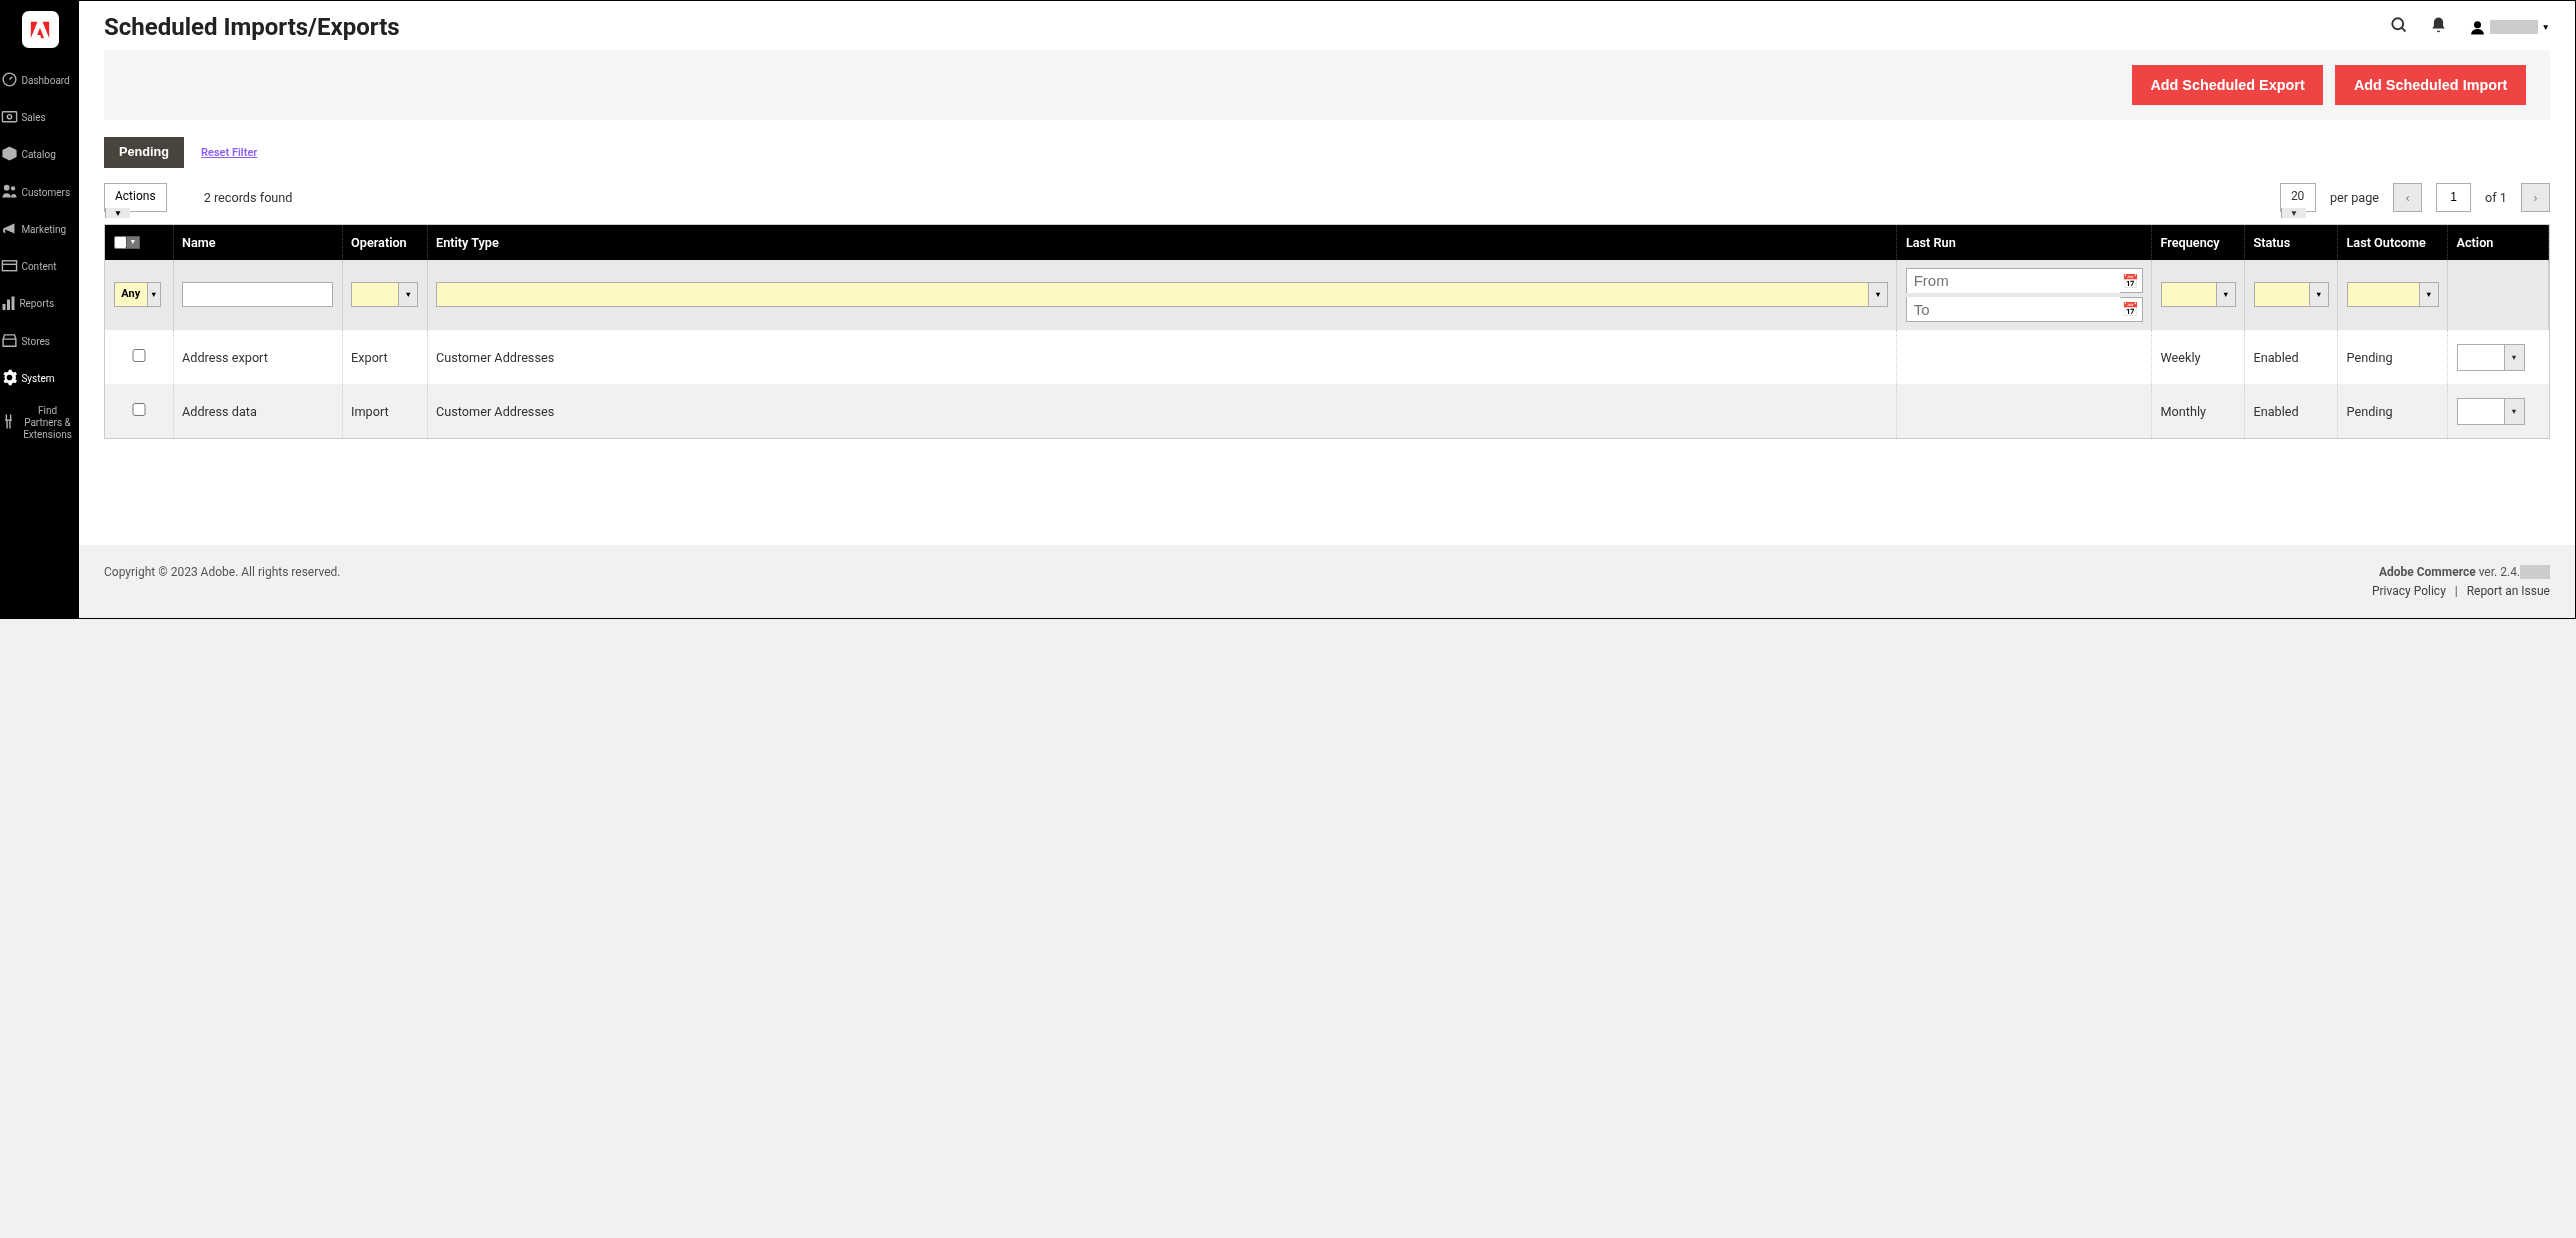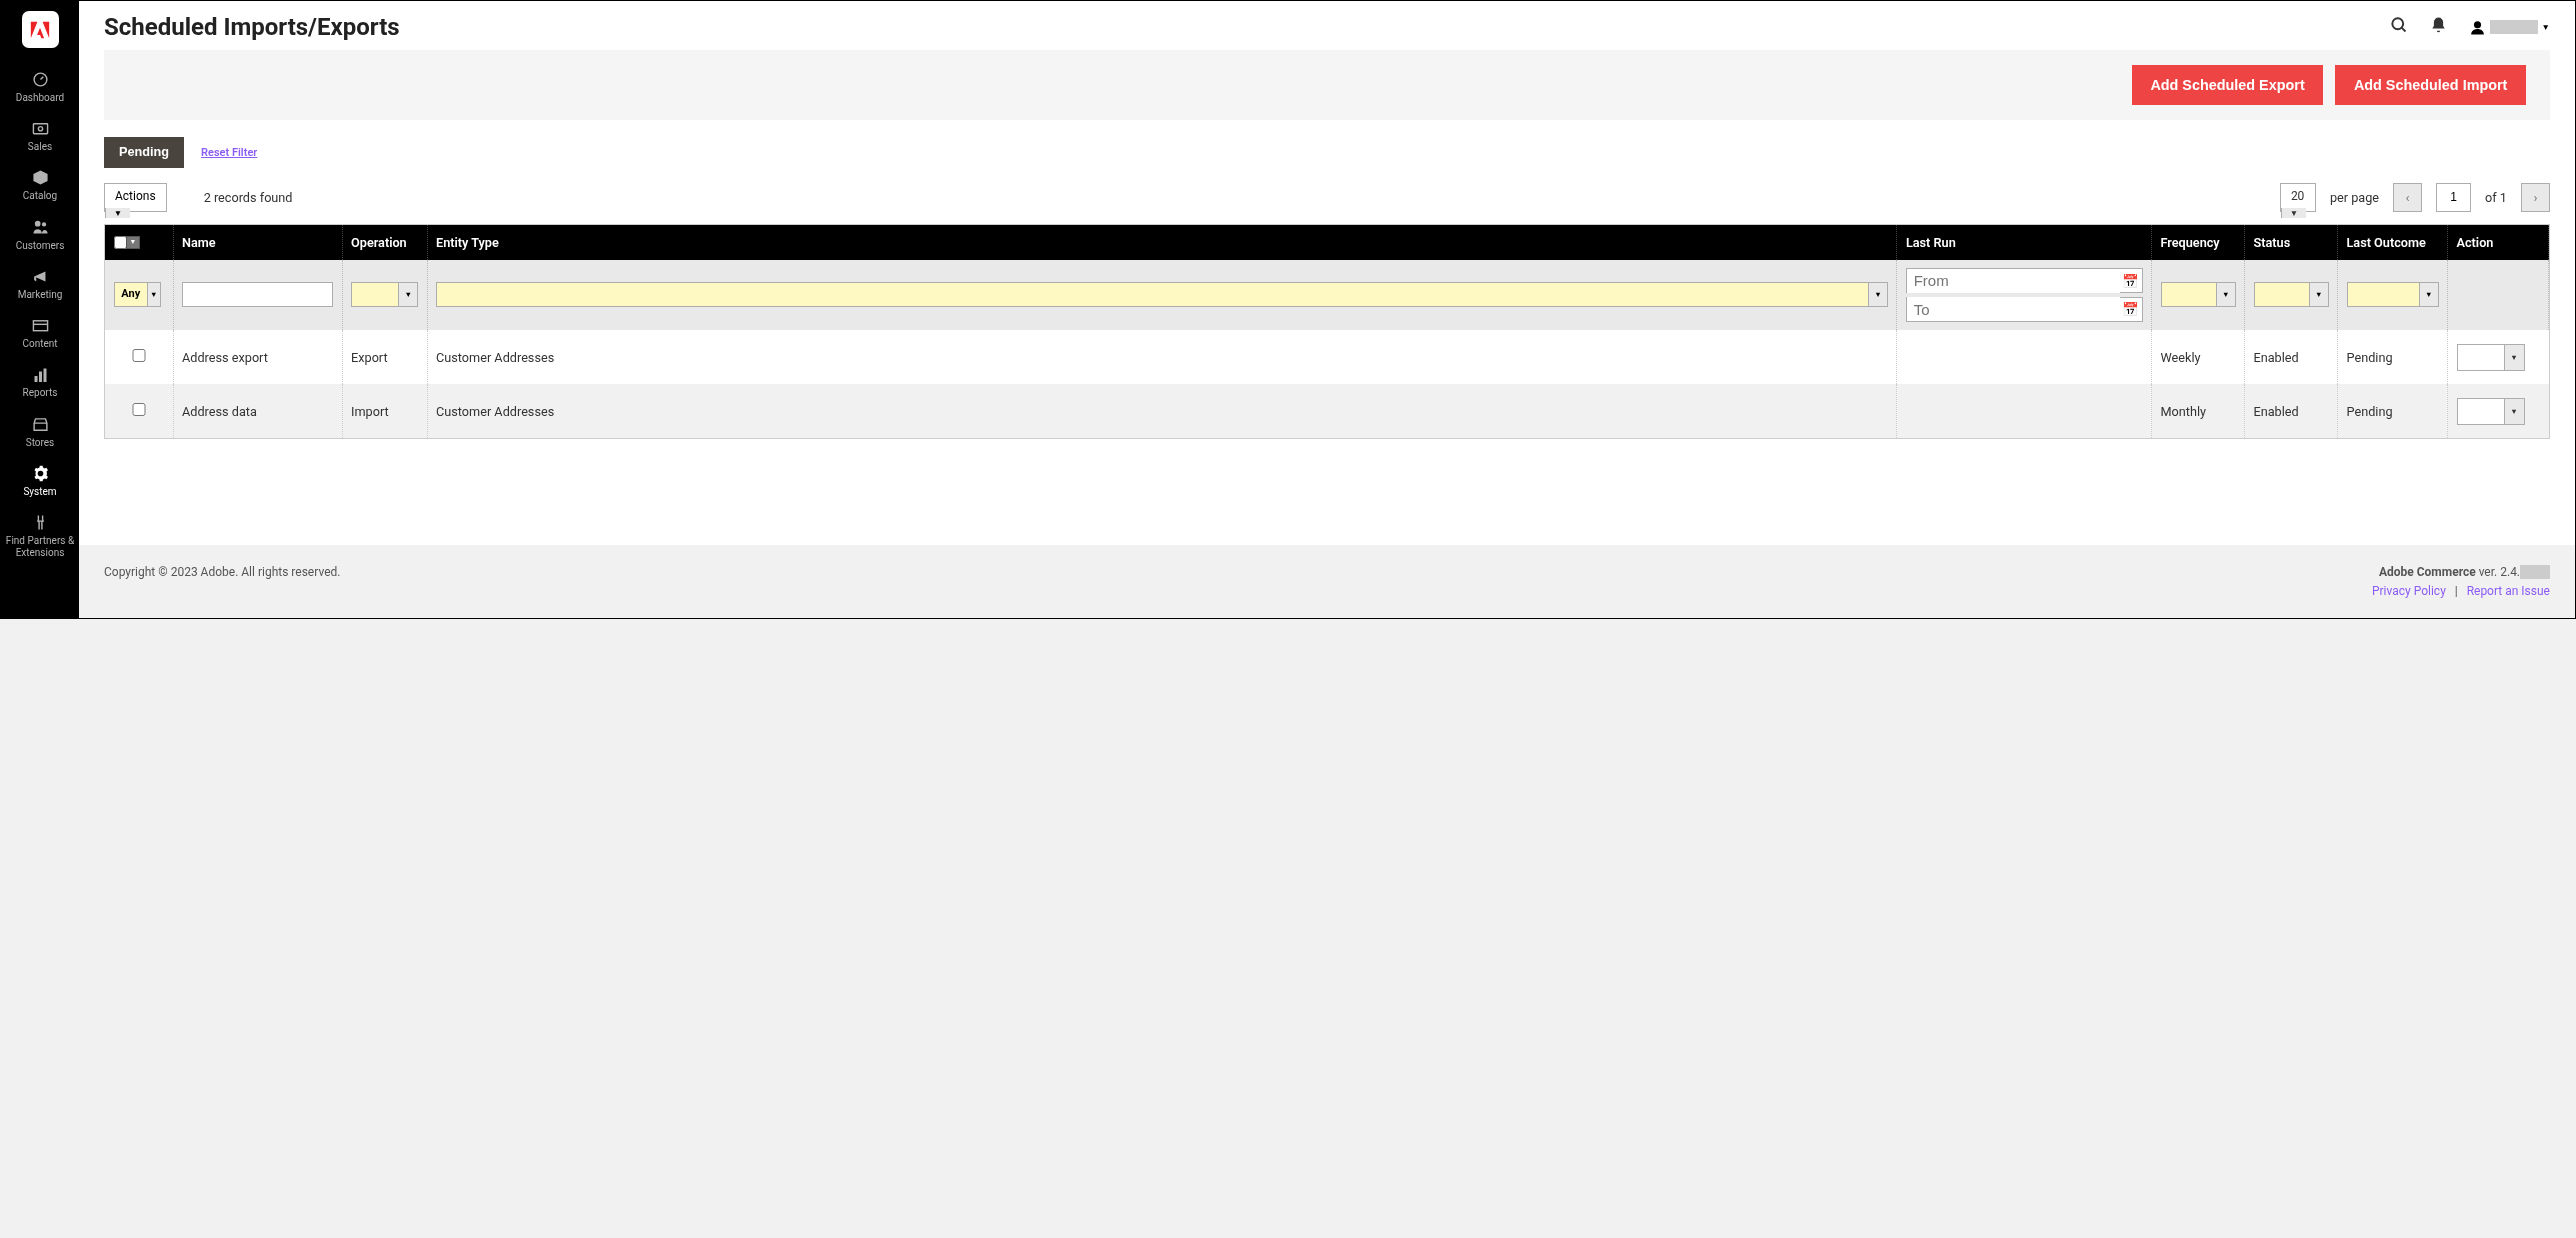--- a/index.html
+++ b/index.html
@@ -1,20 +1,20 @@
 <!DOCTYPE html>
 <html style="font-size:13.5px"><head>
 <meta charset="utf-8">
 <style>
 * { margin: 0; padding: 0; box-sizing: border-box; }
 body { font-family: -apple-system, BlinkMacSystemFont, "Segoe UI", Roboto, sans-serif; background: #f1f1f1; border: 1.7px solid #000; display: flex; height: 619px; }
 .sidebar { width: 78px; background: #000; display: flex; flex-direction: column; align-items: center; padding-top: 10px; flex-shrink: 0; }
 .logo { width: 37px; height: 37px; background: #fff; border-radius: 6.8px; display: flex; align-items: center; justify-content: center; margin-bottom: 15px; }
 .logo svg { width: 22px; height: 22px; }
-.nav-item { width: 100%; display: flex; flex-direction: column; align-items: center; color: #b3b3b3; padding: 6.8px 0 8.5px; cursor: pointer; text-align: center; }
+.nav-item { width: 100%; display: flex; align-items: center; color: #b3b3b3; padding: 6.8px 0 8.5px; cursor: pointer; text-align: center; }
 .nav-item.active { color: #fff; }
 .nav-item .icon { font-size: 17px; margin-bottom: 3.4px; height: 18.6px; display:flex; align-items:center; justify-content:center; }
 .nav-item .label { font-size: 10px; line-height: 1.2; padding: 0 3.4px; }
 .main { flex: 1; display: flex; flex-direction: column; background: #fff; overflow: hidden; }
 .topbar { display: flex; align-items: center; justify-content: space-between; padding: 12px 25px 8.5px; }
 .page-title { font-size: 24px; font-weight: 700; color: #222; }
 .topbar-right { display: flex; align-items: center; gap: 22px; }
 .topbar-icon { font-size: 17px; color: #333; cursor: pointer; }
 .account { display: flex; align-items: center; gap: 3.4px; }
 .account-name { background: #ccc; color: #ccc; padding: 0.8px 13.5px; font-size: 11px; }
@@ -49,21 +49,21 @@
 .filter-input { width:100%; height:25px; border:0.8px solid #adadad; padding:3.4px 6.8px; font-size:11px; }
 .date-box { display:flex; align-items:center; border:0.8px solid #adadad; background:#fff; height:25px; margin-bottom:3.4px; }
 .date-box input { flex:1; border:none; padding:3.4px 6.8px; font-size:15px; outline:none; }
 .date-box .cal { width:22px; display:flex; align-items:center; justify-content:center; cursor:pointer; }
 .row-chk { width:13.5px; height:13.5px; }
 .row-sel { display:flex; border:0.8px solid #adadad; background:#fff; height:27px; width:68px; }
 .row-sel .rv { flex:1; }
 .row-sel .rb { width:20px; background:#e9e9e9; border-left:0.8px solid #adadad; display:flex; align-items:center; justify-content:center; font-size:7.6px; cursor:pointer; }
 .footer { margin-top: auto; background: #f1f1f1; padding: 20px 25px; display: flex; justify-content: space-between; font-size: 12px; color: #555; }
 .footer-right { text-align: right; }
-.footer-right a { color: #8b5cf6; }
+.footer-right a { color: #404040; }
 .ver-hidden { background:#ccc; color:#ccc; padding:0 12px; }
 th:last-child, td:last-child { border-right: none; }
 .col-chk { width: 68px; }
 .col-op { width: 85px; }
 .col-freq { width: 93px; }
 .col-status { width: 93px; }
 .col-outcome { width: 110px; }
 .col-action { width: 101px; }
 .col-name { width: 169px; }
 .col-lastrun { width: 169px; }

